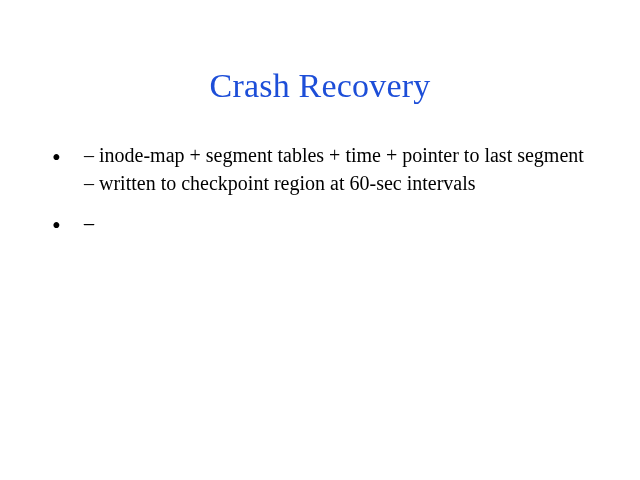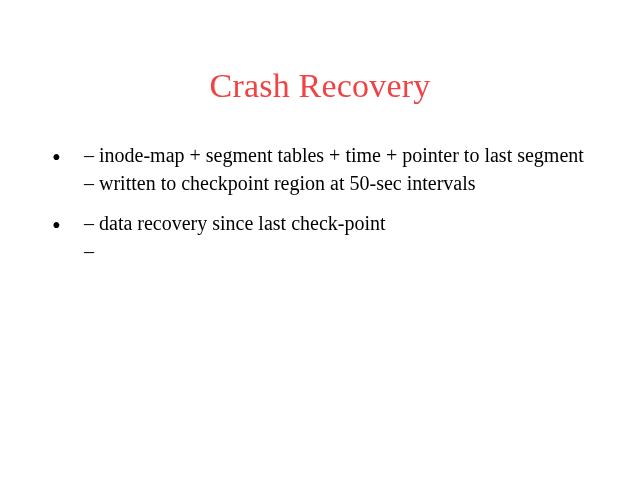--- a/index.html
+++ b/index.html
@@ -23,21 +23,21 @@
   }
   .slide-title {
     position: absolute;
     top: 66px;
     left: 0;
     width: 640px;
     text-align: center;
     font-size: 34px;
     line-height: 40px;
     font-weight: normal;
-    color: #ef4444;
+    color: #1d4ed8;
     letter-spacing: 0.2px;
     margin: 0;
   }
   .body-list {
     position: absolute;
     top: 140px;
     left: 0;
     width: 640px;
     margin: 0;
     padding: 0;
@@ -95,33 +95,32 @@
       <div class="bullet-l1">
         <span class="marker">•</span>
       </div>
       <div class="sub-list">
         <div class="bullet-l2">
           <span class="marker">–</span>
           <span>inode-map + segment tables + time + pointer to last segment</span>
         </div>
         <div class="bullet-l2 sub-gap">
           <span class="marker">–</span>
-          <span>written to checkpoint region at 50-sec intervals</span>
+          <span>written to checkpoint region at 60-sec intervals</span>
         </div>
       </div>
     </div>
 
     <div class="bullet-group">
       <div class="bullet-l1 gap-before">
         <span class="marker">•</span>
       </div>
       <div class="sub-list">
         <div class="bullet-l2">
           <span class="marker">–</span>
-          <span>data recovery since last check-point</span>
         </div>
         <div class="bullet-l2 sub-gap">
           <span class="marker">–</span>
         </div>
       </div>
     </div>
 
   </div>
 </div>
 

